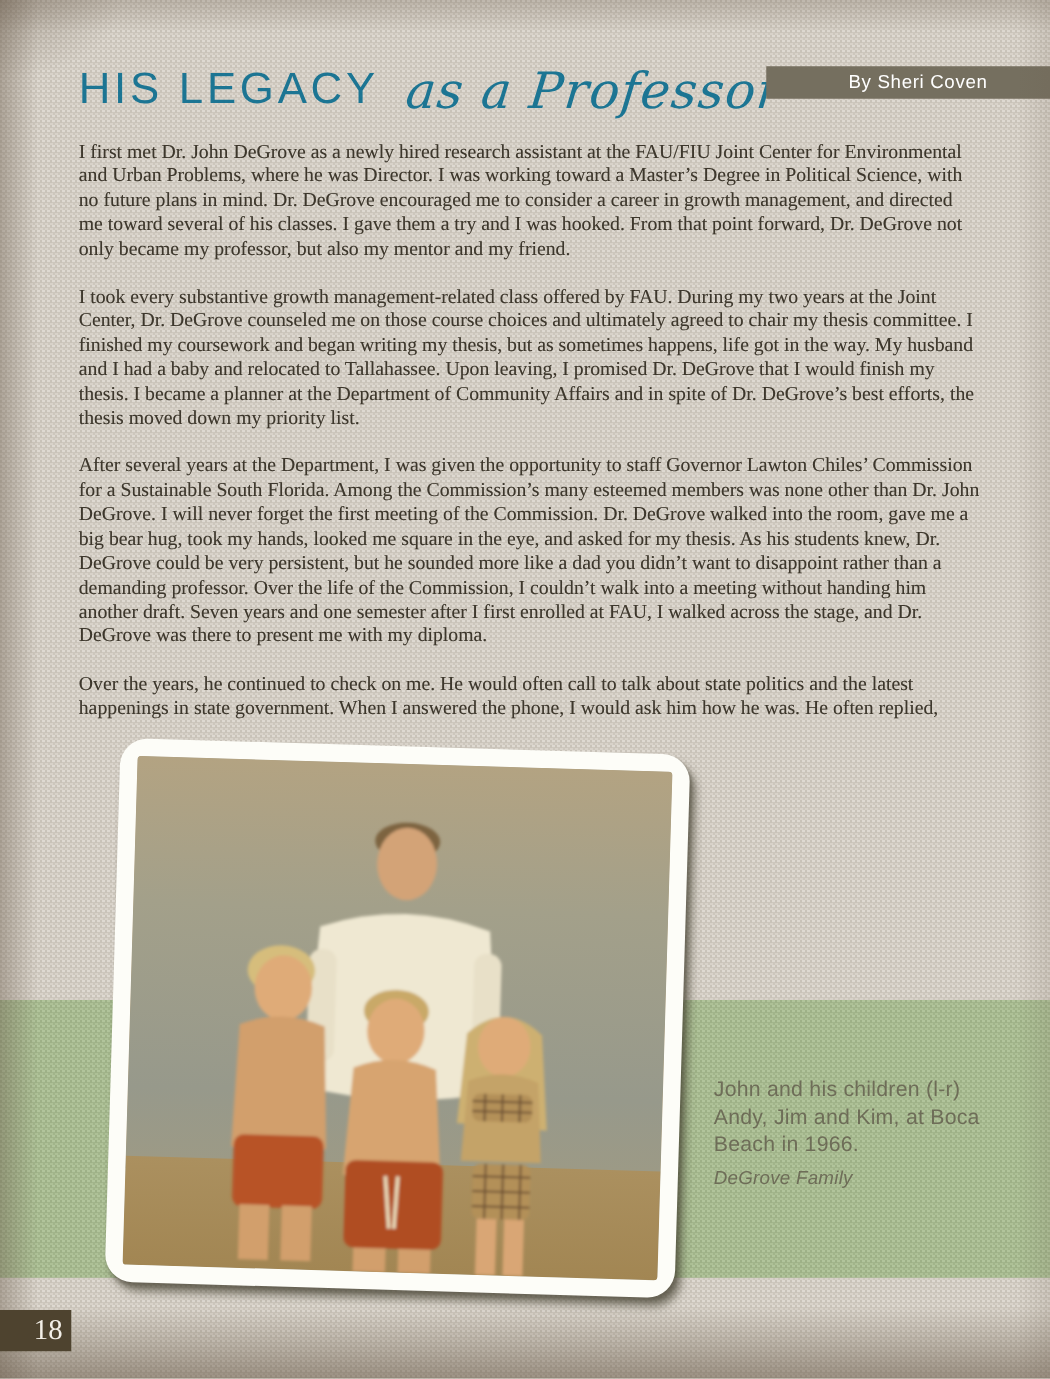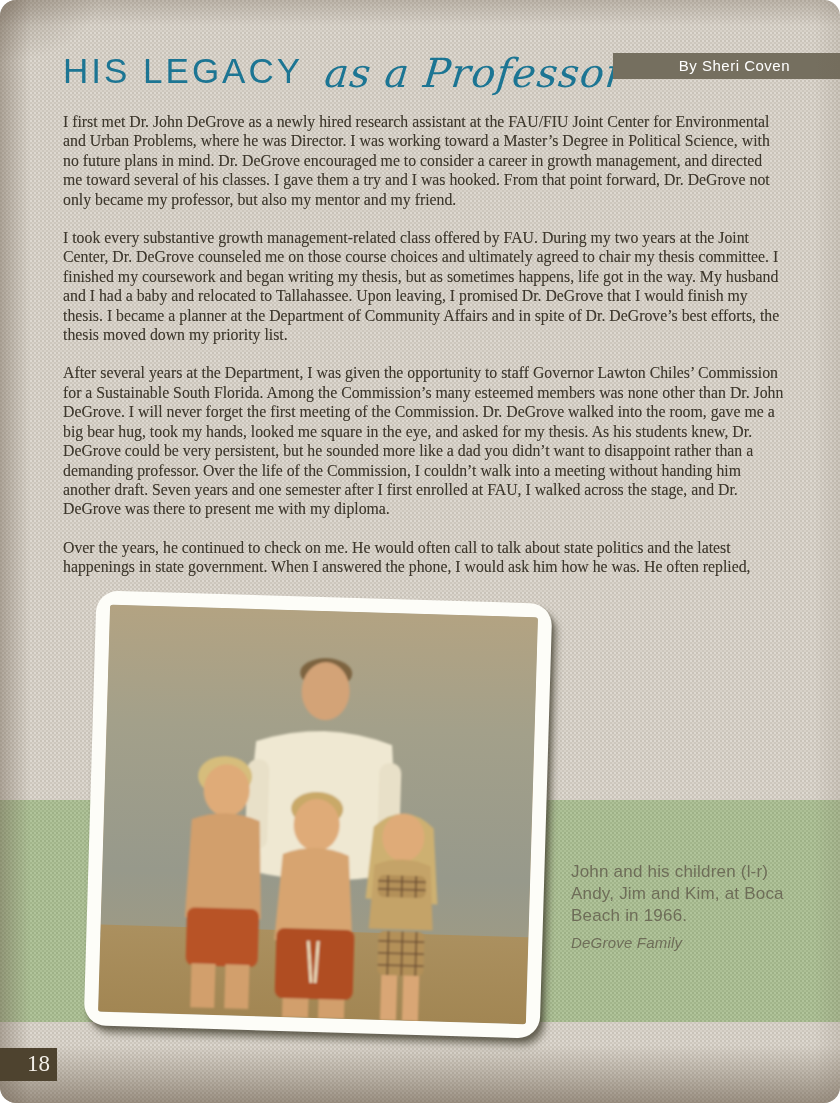--- a/index.html
+++ b/index.html
@@ -4,21 +4,20 @@
 <style>
   html,body{margin:0;padding:0;}
   .page{
     position:relative;
     width:840px;height:1103px;
     overflow:hidden;
     background-color:#d8d3ca;
     background-image:conic-gradient(#ded9d1 25%, #cdc7bd 0 50%, #d8d2c9 0 75%, #c9c3b9 0);
     background-size:4px 4px;
     font-family:"Liberation Serif", serif;
-    border-radius:16px;
   }
   
   .vignette{
     position:absolute;inset:0;z-index:6;pointer-events:none;
     background:
       linear-gradient(90deg, rgba(110,96,80,.42), rgba(110,96,80,0) 30px),
       linear-gradient(180deg, rgba(110,96,80,.28), rgba(110,96,80,0) 26px),
       linear-gradient(270deg, rgba(110,96,80,.14), rgba(110,96,80,0) 26px),
       linear-gradient(0deg, rgba(92,76,58,.50), rgba(102,88,70,.28) 28px, rgba(102,88,70,0) 58px),
       radial-gradient(140px 90px at 0 0, rgba(100,86,70,.35), rgba(100,86,70,0) 70%);

